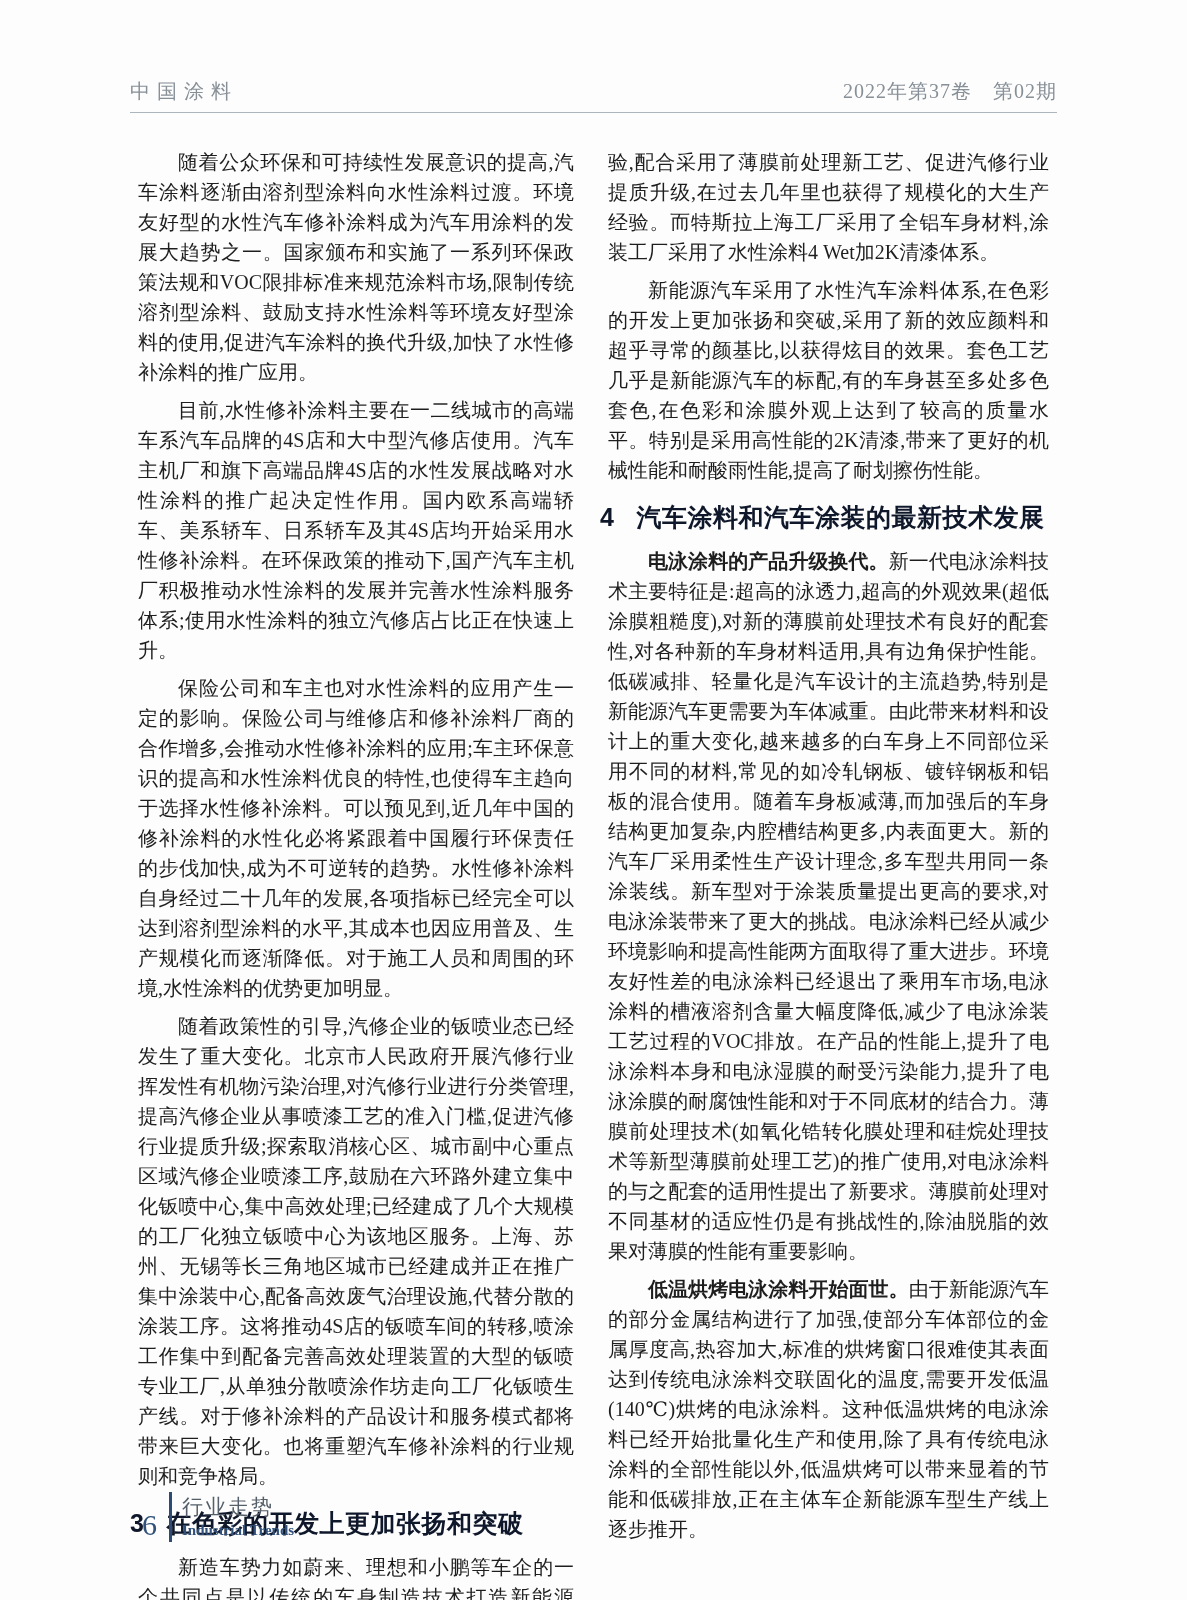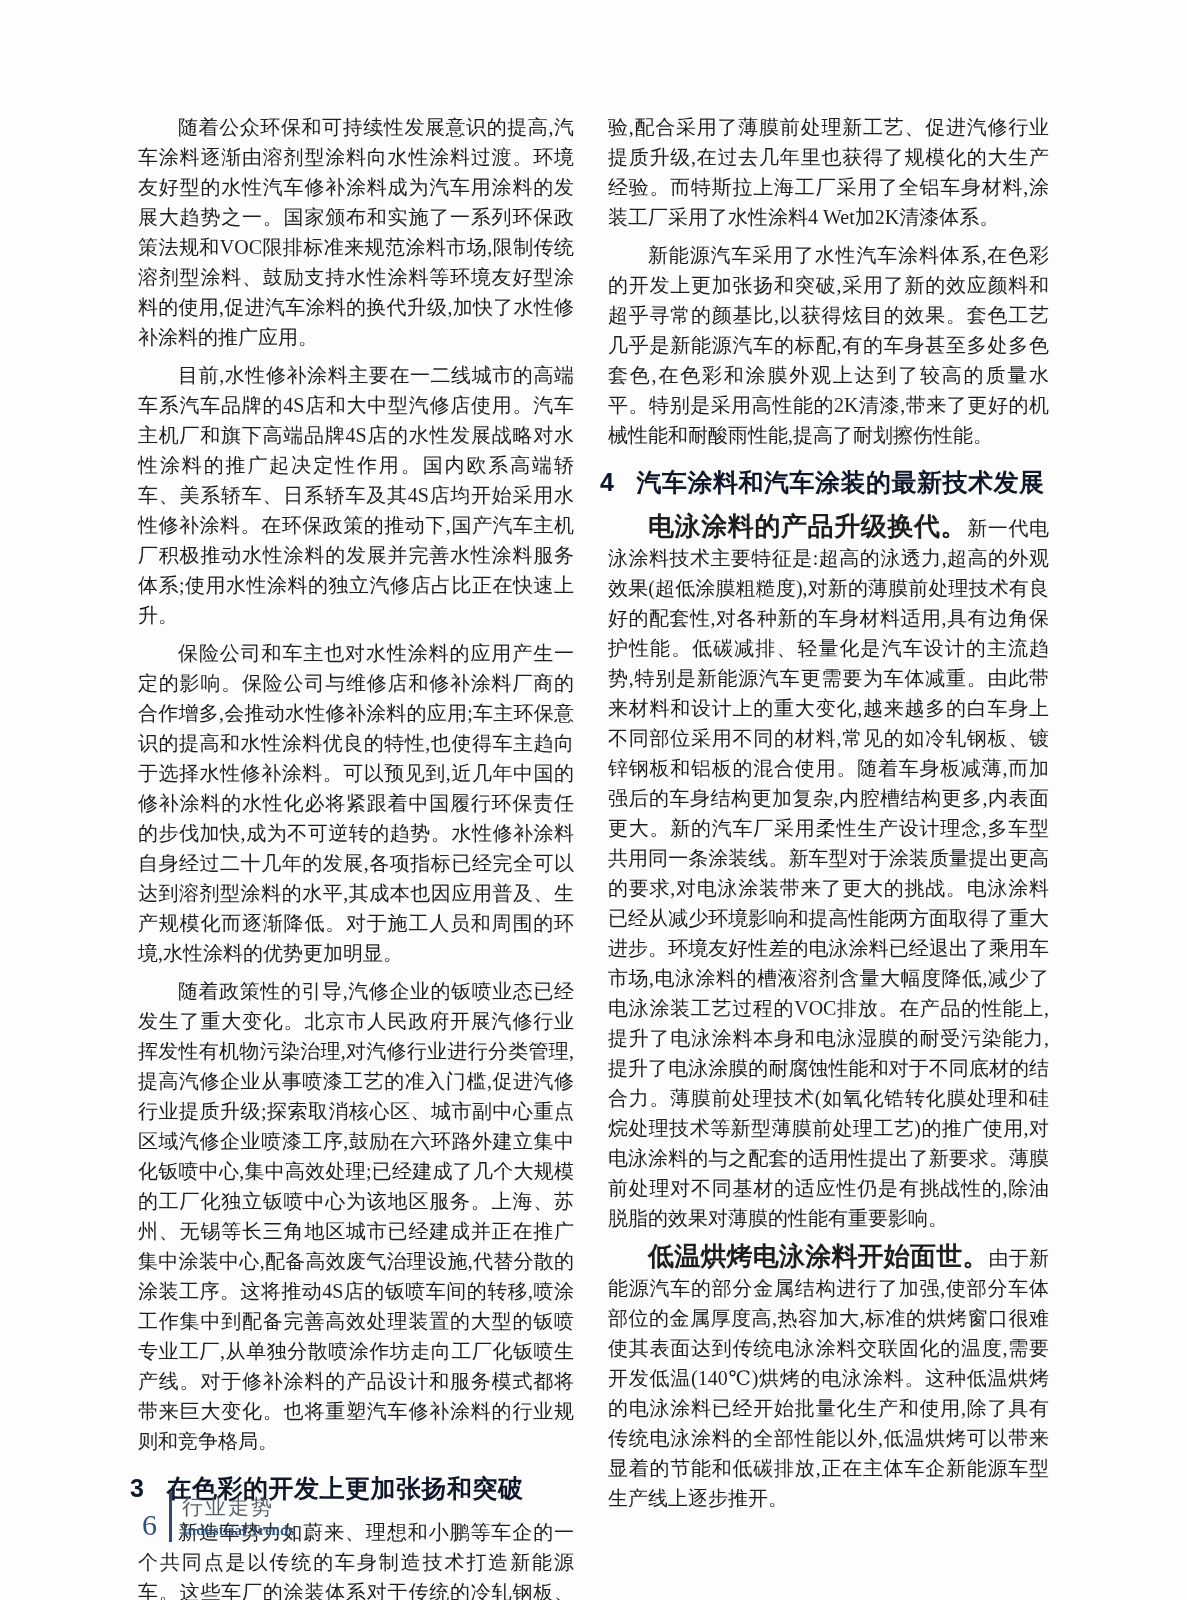--- a/index.html
+++ b/index.html
@@ -38,21 +38,21 @@
     font-size:20px;
     line-height:30px;
     text-align:justify;
     color:#1e1e1e;
     text-indent:2em;
   }
   p.body-p.cont{text-indent:0;}
   .lead{
     font-weight:bold;
     font-family:"Liberation Sans","DejaVu Sans",sans-serif;
-    font-size:26px;
+    font-size:20px;
   }
   h2.section-heading{
     margin:16px 0 12px 0;
     font-family:Liberation Sans, sans-serif;
     font-weight:bold;
     font-size:25px;
     color:#0f172a;
     letter-spacing:0.5px;
   }
   h2.section-heading .sec-num{margin-right:22px;}
@@ -89,20 +89,24 @@
     color:#31517a;
     line-height:20px;
     font-weight:bold;
   }
 </style>
 </head>
 <body>
 
 <div class="page">
 
+  <div class="running-head">
+    <span class="journal-name">中国涂料</span>
+    <span class="issue-info">2022年第37卷　第02期</span>
+  </div>
 
   <div class="columns">
 
     <div class="col">
       <p class="body-p">随着公众环保和可持续性发展意识的提高,汽车涂料逐渐由溶剂型涂料向水性涂料过渡。环境友好型的水性汽车修补涂料成为汽车用涂料的发展大趋势之一。国家颁布和实施了一系列环保政策法规和VOC限排标准来规范涂料市场,限制传统溶剂型涂料、鼓励支持水性涂料等环境友好型涂料的使用,促进汽车涂料的换代升级,加快了水性修补涂料的推广应用。</p>
       <p class="body-p">目前,水性修补涂料主要在一二线城市的高端车系汽车品牌的4S店和大中型汽修店使用。汽车主机厂和旗下高端品牌4S店的水性发展战略对水性涂料的推广起决定性作用。国内欧系高端轿车、美系轿车、日系轿车及其4S店均开始采用水性修补涂料。在环保政策的推动下,国产汽车主机厂积极推动水性涂料的发展并完善水性涂料服务体系;使用水性涂料的独立汽修店占比正在快速上升。</p>
       <p class="body-p">保险公司和车主也对水性涂料的应用产生一定的影响。保险公司与维修店和修补涂料厂商的合作增多,会推动水性修补涂料的应用;车主环保意识的提高和水性涂料优良的特性,也使得车主趋向于选择水性修补涂料。可以预见到,近几年中国的修补涂料的水性化必将紧跟着中国履行环保责任的步伐加快,成为不可逆转的趋势。水性修补涂料自身经过二十几年的发展,各项指标已经完全可以达到溶剂型涂料的水平,其成本也因应用普及、生产规模化而逐渐降低。对于施工人员和周围的环境,水性涂料的优势更加明显。</p>
       <p class="body-p">随着政策性的引导,汽修企业的钣喷业态已经发生了重大变化。北京市人民政府开展汽修行业挥发性有机物污染治理,对汽修行业进行分类管理,提高汽修企业从事喷漆工艺的准入门槛,促进汽修行业提质升级;探索取消核心区、城市副中心重点区域汽修企业喷漆工序,鼓励在六环路外建立集中化钣喷中心,集中高效处理;已经建成了几个大规模的工厂化独立钣喷中心为该地区服务。上海、苏州、无锡等长三角地区城市已经建成并正在推广集中涂装中心,配备高效废气治理设施,代替分散的涂装工序。这将推动4S店的钣喷车间的转移,喷涂工作集中到配备完善高效处理装置的大型的钣喷专业工厂,从单独分散喷涂作坊走向工厂化钣喷生产线。对于修补涂料的产品设计和服务模式都将带来巨大变化。也将重塑汽车修补涂料的行业规则和竞争格局。</p>
       <h2 class="section-heading">
         <span class="sec-num">3</span><span class="sec-title">在色彩的开发上更加张扬和突破</span>

